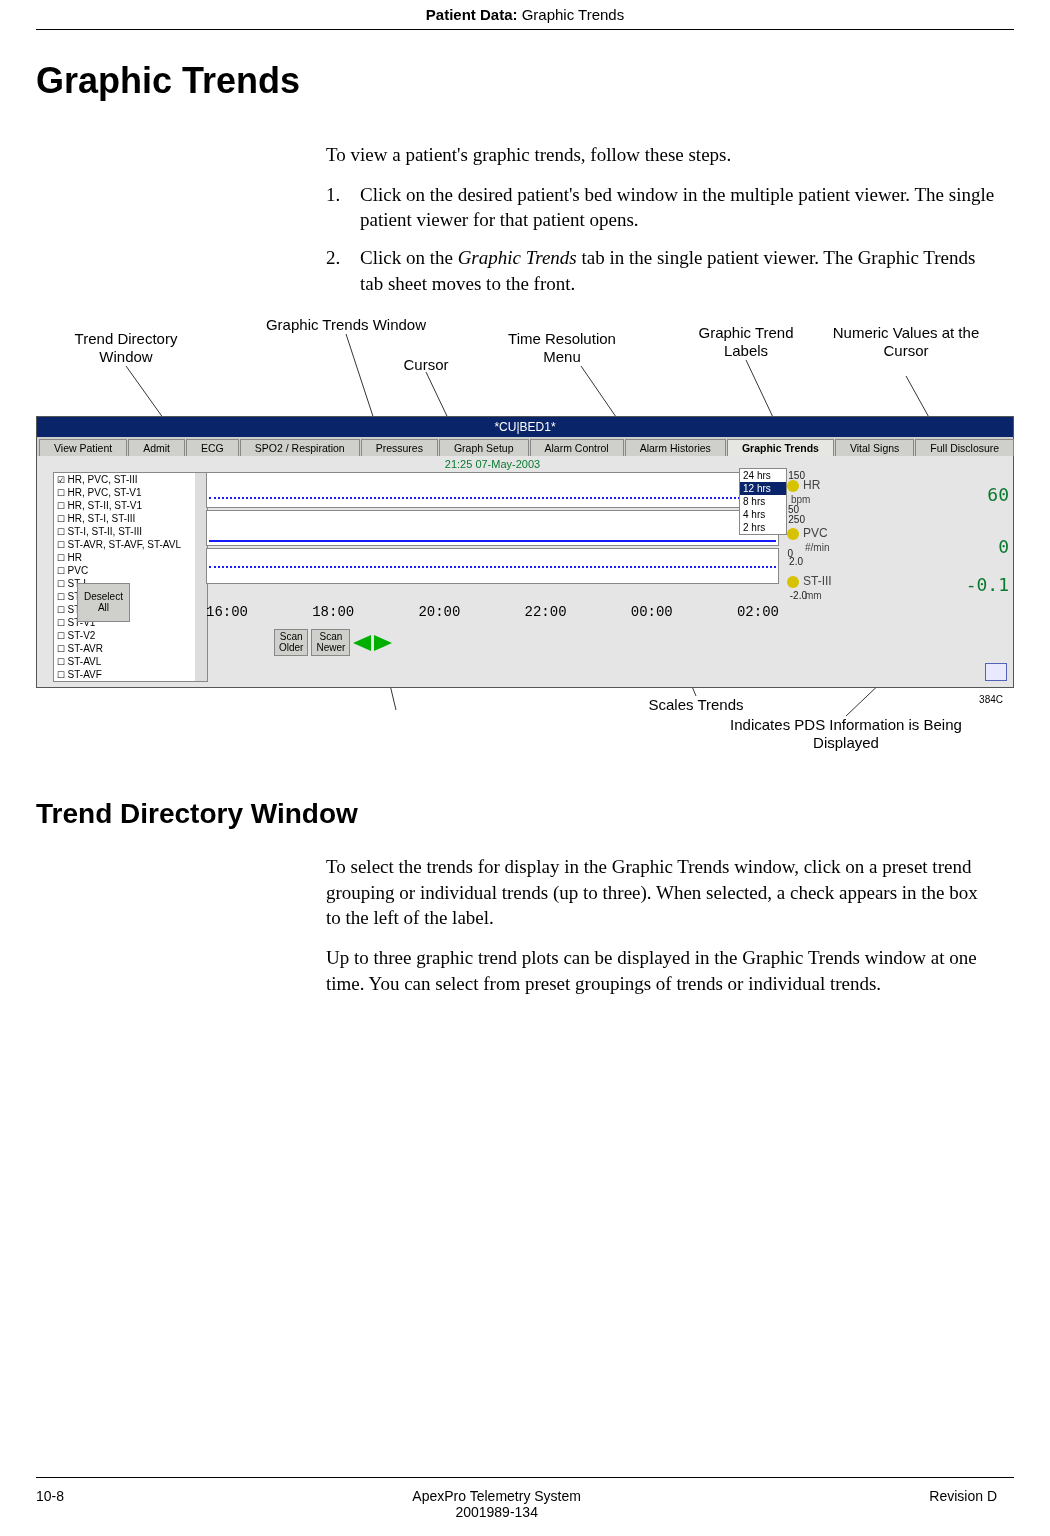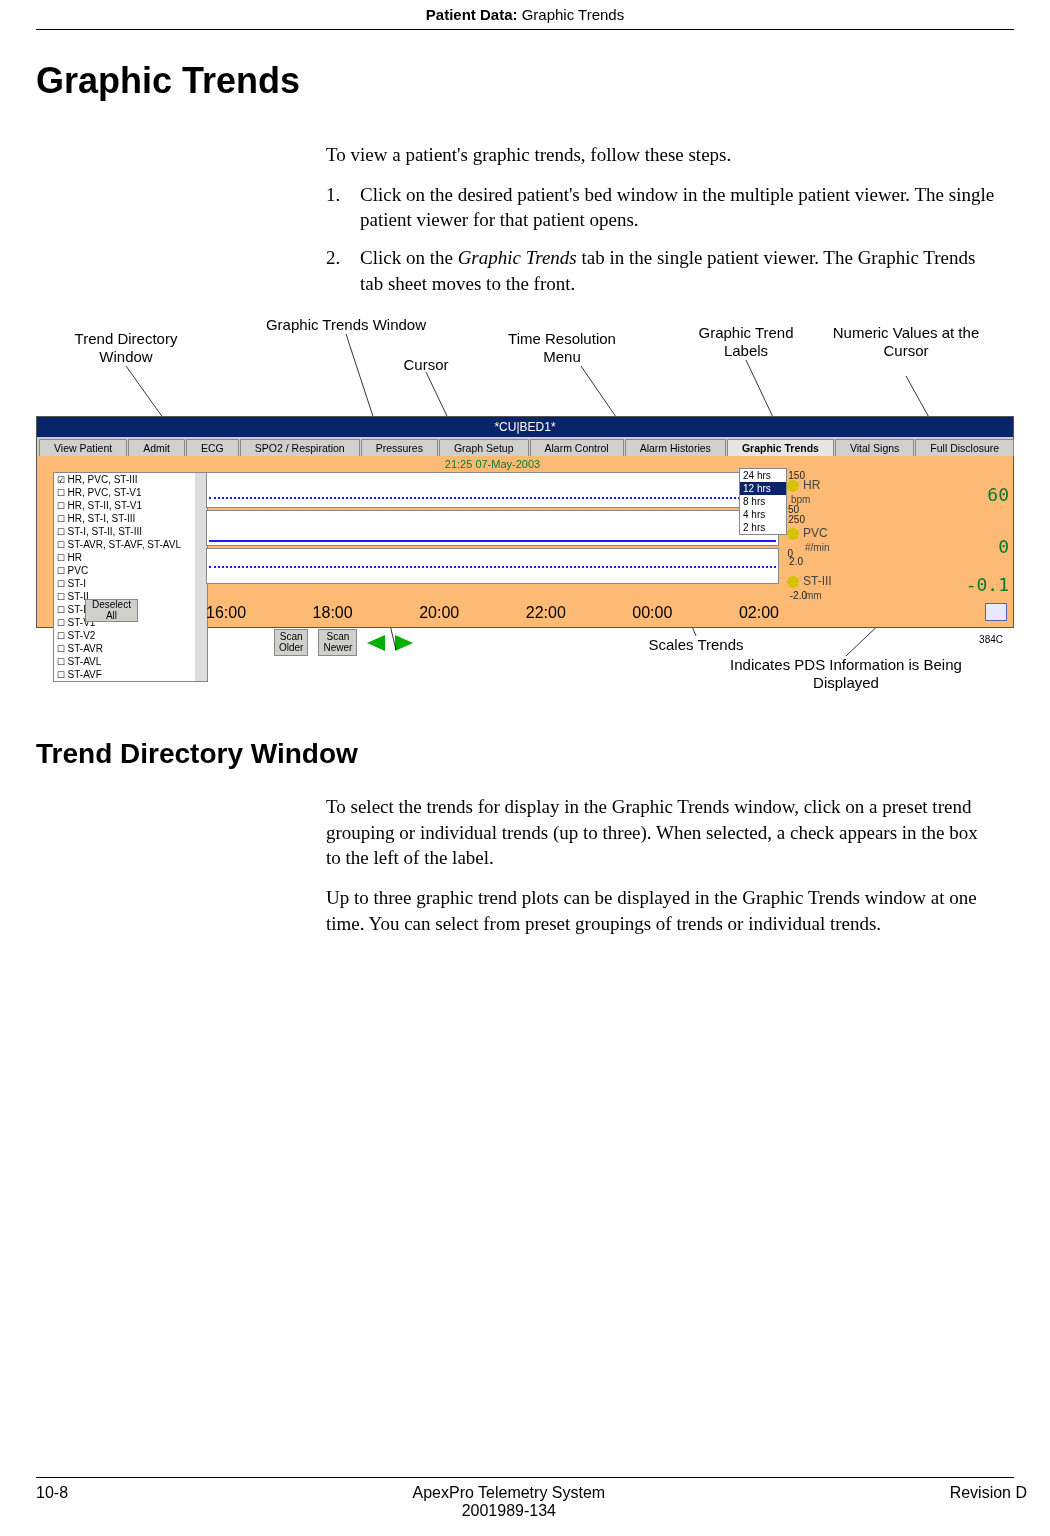--- a/index.html
+++ b/index.html
@@ -45,45 +45,45 @@
   .co-cursor { left: 350px; top: 40px; width: 80px; }
   .co-tres { left: 456px; top: 14px; width: 140px; }
   .co-labels { left: 645px; top: 8px; width: 130px; }
   .co-numeric { left: 795px; top: 8px; width: 150px; }
 
   
   .shot {
     position: relative;
     margin: 0 0 0 0;
     border: 1px solid #555;
-    background: #fdba74;
-    height: 212px;
+    background: #e5e5e5;
+    height: 272px;
     font-family: Arial, Helvetica, sans-serif;
     overflow: visible;
   }
   .shot-title {
     height: 20px; line-height: 20px; text-align: center;
     font-size: 12px; color: #111; background: #0a246a; color: #fff;
   }
   .tabs { display: flex; background: #cfcfcb; padding: 2px 2px 0 2px; font-size: 10.5px; }
   .tabs .tab { border: 1px solid #888; border-bottom: none; padding: 2px 14px; margin-right: 1px; background: #cfcfcb; white-space: nowrap; }
   .tabs .tab.active { background: #e6e6e2; font-weight: bold; }
   .pane { display: flex; height: 170px; }
   .dir-list { width: 155px; background: #fff; border: 1px solid #888; margin: 16px; font-size: 10px; overflow: hidden; position: relative; }
   .dir-list .item { padding: 1px 3px; white-space: nowrap; }
   .dir-list .item::before { content: "☐ "; font-size: 9px; }
   .dir-list .item.checked::before { content: "☑ "; }
   .dir-scroll { position: absolute; right: 0; top: 0; bottom: 0; width: 12px; background: #ddd; }
-  .deselect { position:absolute; left: 100px; bottom: 4px; font-size:10px; border:1px solid #888; background:#cfcfcb; padding:0 6px; text-align:center; line-height:1.05;margin-left:8px; }
+  .deselect { position:absolute; left: 100px; bottom: 4px; font-size:10px; border:1px solid #888; background:#cfcfcb; padding:8px 6px; text-align:center; line-height:1.05; }
   .plots { flex: 1; padding: 2px 4px; position: relative; }
   .timestamp { color: #0a7a2f; font-size: 11px; text-align: center; }
   .plot { background: #fff; border: 1px solid #888; height: 36px; margin: 2px 0; position: relative; }
   .plot .trace { position: absolute; left: 2px; right: 2px; top: 50%; border-top: 2px dotted #1a1aff; }
-  .xaxis { font-size: 16px; display: flex; justify-content: space-between; margin-top: 20px; }
-  .scan-buttons { position:absolute; left: 72px; bottom: -30px; display:flex; gap:10px; font-size:10px; align-items:center; }
+  .xaxis { font-size: 14px; display: flex; justify-content: space-between; margin-top: 20px; font-family: Liberation Mono, monospace; }
+  .scan-buttons { position:absolute; left: 72px; bottom: -30px; display:flex; gap:3px; font-size:10px; align-items:center; }
   .scan-buttons .btn { border:1px solid #888; background:#cfcfcb; padding:2px 4px; text-align:center; line-height:1.05; }
   .arrow { display:inline-block; width:0; height:0; border-top:8px solid transparent; border-bottom:8px solid transparent; }
   .arrow.left { border-right:18px solid #00b000; }
   .arrow.right { border-left:18px solid #00b000; }
   .tres-menu { position:absolute; right: -4px; top: 12px; border:1px solid #888; background:#fff; font-size:10px; width: 48px; }
   .tres-menu div { padding: 1px 3px; }
   .tres-menu .sel { background:#0a246a; color:#fff; }
   .side-labels { width: 160px; position: relative; font-size: 12px; color:#444; }
   .lbl-group { position:absolute; left: 4px; }
   .lbl-group .name { font-size: 12px; }
@@ -102,21 +102,21 @@
   .cb-scans { left: 260px; top: 22px; width: 200px; }
   .cb-scales { left: 580px; top: 8px; width: 160px; }
   .cb-pds { left: 680px; top: 28px; width: 260px; }
 
   h2.subhead { font-family: Arial, Helvetica, sans-serif; font-weight:bold; font-size:28px; margin: 30px 0 24px 0; }
 
   
   svg.overlay { position:absolute; left:0; top:0; width:100%; height:100%; pointer-events:none; }
 
   .footer-line { position:absolute; bottom:58px; left:36px; right:36px; border-top:1px solid #000; }
-  .footer { position:absolute; bottom:16px; left:36px; right:23px; display:flex; justify-content:space-between; font-family:Arial,Helvetica,sans-serif; font-size:16px; }
+  .footer { position:absolute; bottom:16px; left:36px; right:53px; display:flex; justify-content:space-between; font-family:Arial,Helvetica,sans-serif; font-size:14px; }
   .footer .center { text-align:center; flex:1; }
 </style>
 </head>
 <body>
 
 <div class="page">
   <div class="hdr-top">
     <span class="bold">Patient Data:</span><span> Graphic Trends</span>
   </div>
   <hr class="hr">

